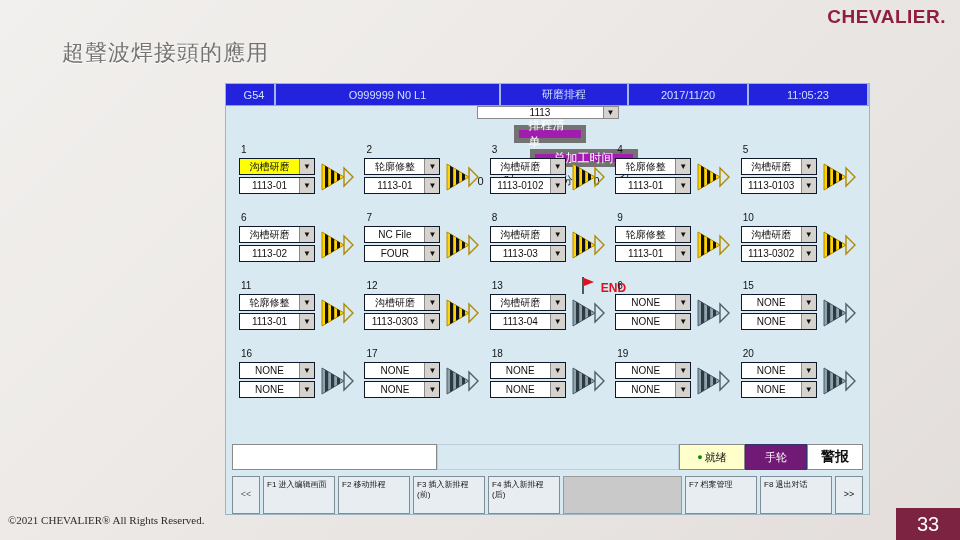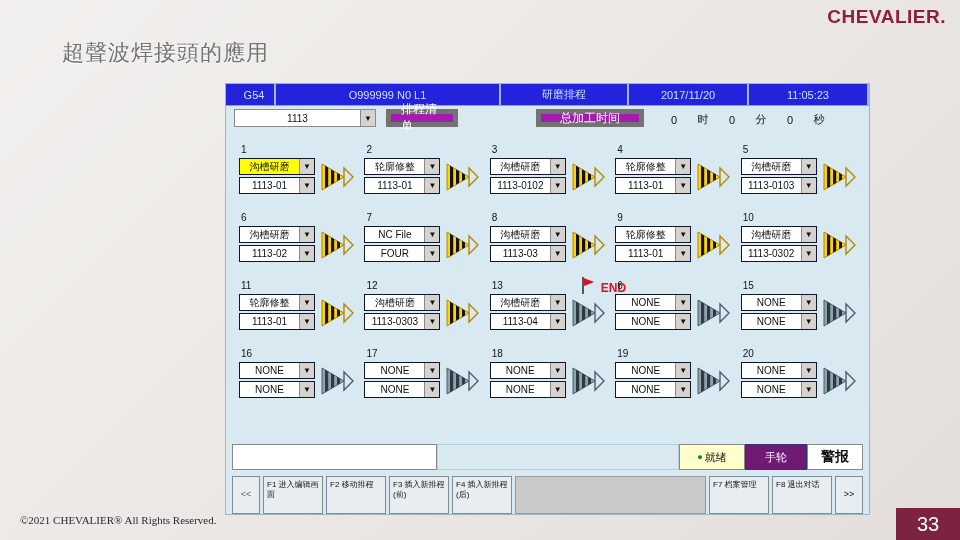--- a/index.html
+++ b/index.html
@@ -19,21 +19,21 @@
   }
   .brand .dot { font-size:19px; }
   .slide-title {
     position:absolute; left:62px; top:22px;
     font-family:"Liberation Serif", serif;
     font-size:22px; color:#737373; letter-spacing:1px;
     text-shadow:0 1px 0 #fff;
     margin-top:16px;
   }
   .footer-copy {
-    position:absolute; left:20px; top:514px;
+    position:absolute; left:8px; top:514px;
     font-family:"Liberation Serif", serif;
     font-size:11px; color:#2b2b2b;
   }
   .page-num {
     position:absolute; right:0px; top:508px;
     width:64px; height:32px; background:#7b2341; color:#fff;
     font-size:20px; display:flex; align-items:center; justify-content:center;
   }
   
   .hmi {
@@ -51,22 +51,23 @@
     display:flex; align-items:center; justify-content:center;
     border-right:2px solid #9fb8e8;
   }
   .tb-g54 { width:50px; justify-content:flex-start; padding-left:8px; }
   .tb-prog { flex:1 1 auto; }
   .tb-mode { width:128px; }
   .tb-date { width:120px; }
   .tb-time { width:120px; border-right:none; }
 
   .hmi-row2 {
-    height:30px; display:flex; align-items:flex-end; padding:9px 8px; gap:6px;
+    height:30px; display:flex; align-items:center; padding:0 8px; gap:6px;
     background:#d9e9f2;
+    flex-direction:column;
   }
   .prog-select {
     width:142px; height:18px; background:#fff; border:1px solid #8a8a8a;
     display:flex; align-items:center; position:relative; font-size:10px;
   }
   .prog-select .val { flex:1; text-align:center; color:#111; }
   .dd-btn {
     width:15px; height:100%; background:#d6d3ce;
     border-left:1px solid #8a8a8a;
     display:flex; align-items:center; justify-content:center;
@@ -130,21 +131,21 @@
   }
 
   
   .fkeys { display:flex; margin:6px 6px 0 6px; gap:3px; height:38px; }
   .fkey {
     background:#e8edf2; border:1px solid #7f8d96;
     font-size:8px; color:#111; padding:3px 3px; line-height:1.25;
     overflow:hidden;
   }
   .fk-prev { width:28px; display:flex; align-items:center; justify-content:center; color:#666; font-size:9px;}
-  .fk-std { width:60px; }
+  .fk-std { width:72px; }
   .fk-blank { flex:1; background:#c9c9c9; border:1px solid #9a9a9a; }
   .fk-next { width:28px; display:flex; align-items:center; justify-content:center; font-size:9px;}
 </style>
 </head>
 <body>
 
 <div class="brand">
   <span>CHEVALIER</span><span class="dot">.</span>
 </div>
 

